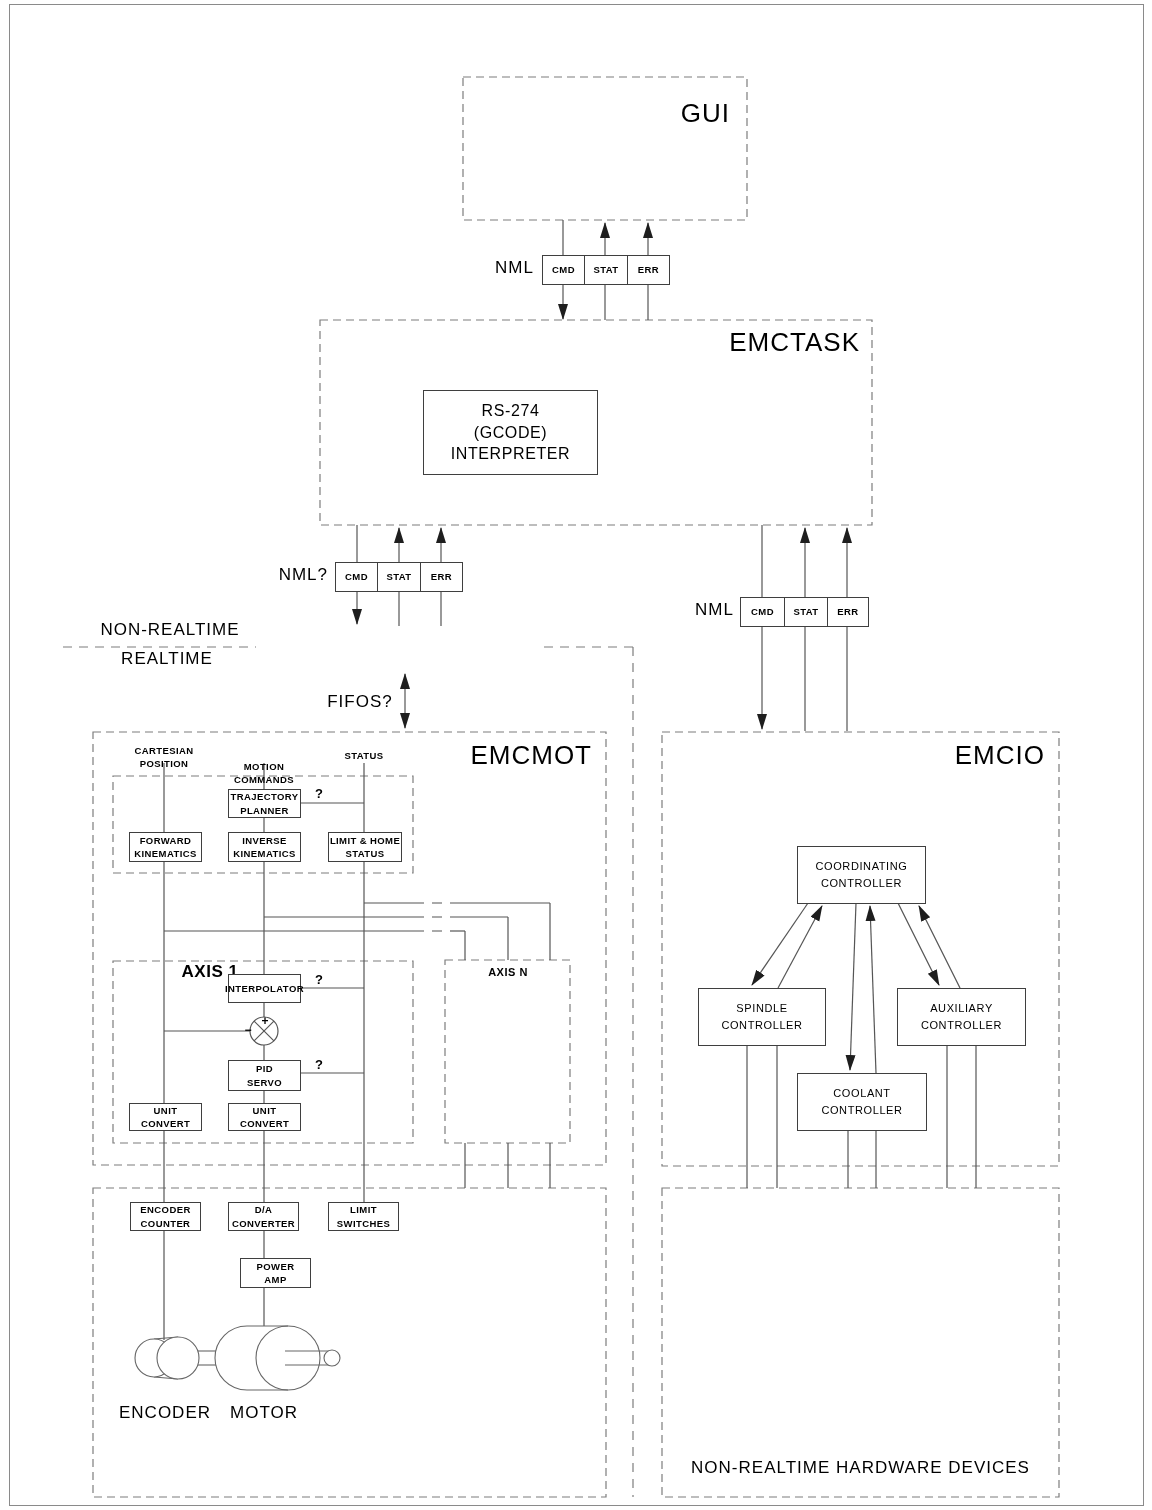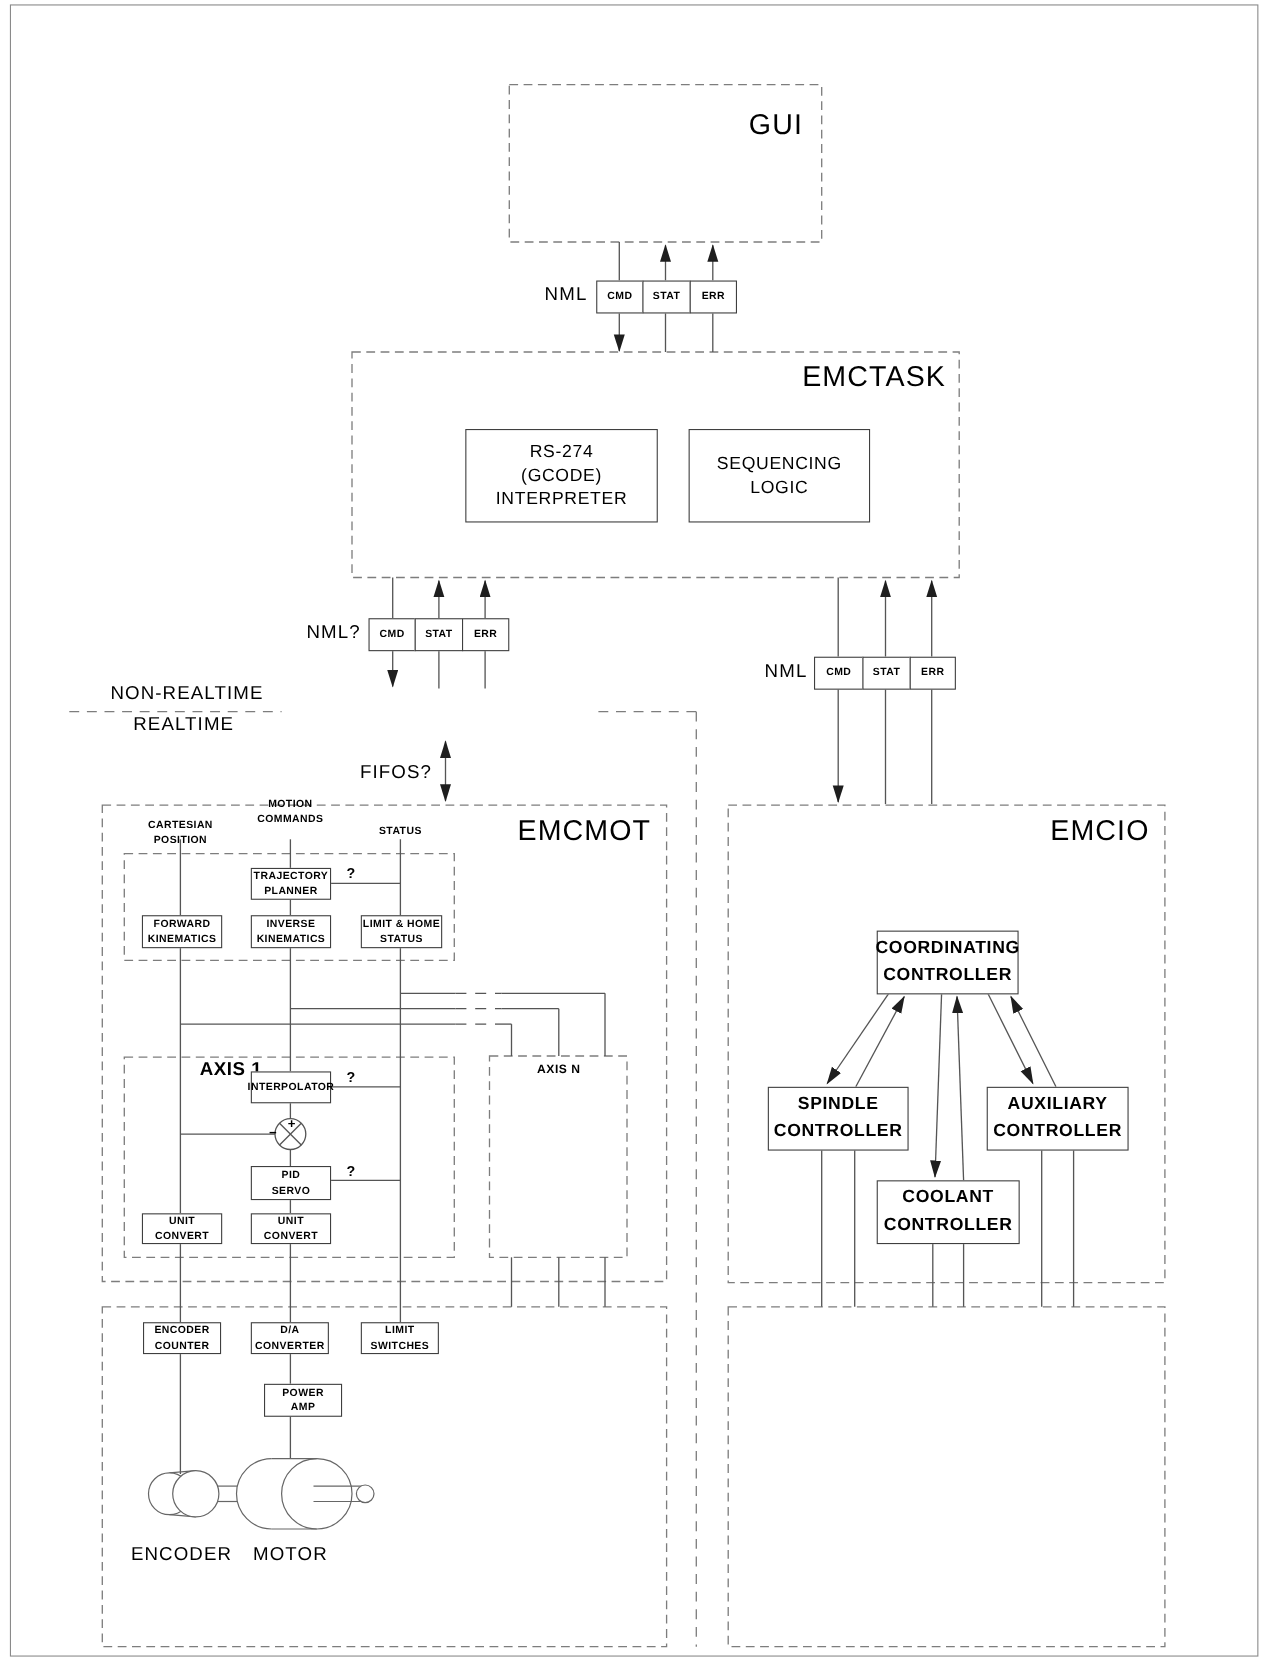--- a/index.html
+++ b/index.html
@@ -13,21 +13,21 @@
   .box {
     position:absolute; border:1px solid #3f3f3f; background:#fff;
     display:flex; align-items:center; justify-content:center;
     text-align:center; white-space:pre-line; box-sizing:border-box;
   }
   .lbl {
     position:absolute; display:flex; align-items:center; justify-content:center;
     text-align:center; white-space:pre-line;
   }
   .sm { font-size:9.5px; font-weight:bold; letter-spacing:.4px; line-height:1.4; }
-  .md { font-size:16px; font-weight:bold; letter-spacing:.6px; line-height:1.55; }
+  .md { font-size:11px; font-weight:normal; letter-spacing:.6px; line-height:1.55; }
   .lg { font-size:16px; letter-spacing:.6px; line-height:1.35; }
   .xl { font-size:17px; letter-spacing:1px; }
   .title { position:absolute; font-size:26px; letter-spacing:1px; text-align:right; }
   .q { font-size:13px; font-weight:bold; }
   .tiny { font-size:12px; font-weight:bold; }
 </style>
 </head>
 <body>
 
 <div id="page">
@@ -170,41 +170,39 @@
   <div class="title" style="left:925px;top:740px;width:120px;">EMCIO</div>
 
   <div class="lbl xl" style="left:470px;top:248px;width:64px;height:40px;justify-content:flex-end;">NML</div>
   <div class="box sm" style="left:542px;top:255px;width:43px;height:30px;">CMD</div>
   <div class="box sm" style="left:584px;top:255px;width:44px;height:30px;">STAT</div>
   <div class="box sm" style="left:627px;top:255px;width:43px;height:30px;">ERR</div>
 
   <div class="box lg" style="left:423px;top:390px;width:175px;height:85px;">RS-274
 (GCODE)
 INTERPRETER</div>
-  <div class="box lg" style="left:626px;top:390px;width:165px;height:85px;">SEQUENCING
-LOGIC</div>
 
   <div class="lbl xl" style="left:258px;top:555px;width:70px;height:40px;justify-content:flex-end;">NML?</div>
   <div class="box sm" style="left:335px;top:562px;width:43px;height:30px;">CMD</div>
   <div class="box sm" style="left:377px;top:562px;width:44px;height:30px;">STAT</div>
   <div class="box sm" style="left:420px;top:562px;width:43px;height:30px;">ERR</div>
 
   <div class="lbl xl" style="left:678px;top:590px;width:56px;height:40px;justify-content:flex-end;">NML</div>
   <div class="box sm" style="left:740px;top:597px;width:45px;height:30px;">CMD</div>
   <div class="box sm" style="left:784px;top:597px;width:44px;height:30px;">STAT</div>
   <div class="box sm" style="left:827px;top:597px;width:42px;height:30px;">ERR</div>
 
   <div class="lbl xl" style="left:100px;top:620px;width:140px;height:20px;">NON-REALTIME</div>
   <div class="lbl xl" style="left:112px;top:649px;width:110px;height:20px;">REALTIME</div>
 
   <div class="lbl xl" style="left:325px;top:692px;width:70px;height:20px;">FIFOS?</div>
 
   <div class="lbl sm" style="left:128px;top:742px;width:72px;height:30px;">CARTESIAN
 POSITION</div>
-  <div class="lbl sm" style="left:228px;top:723px;width:72px;height:30px;">MOTION
+  <div class="lbl sm" style="left:228px;top:758px;width:72px;height:30px;">MOTION
 COMMANDS</div>
   <div class="lbl sm" style="left:328px;top:748px;width:72px;height:16px;">STATUS</div>
 
   <div class="box sm" style="left:228px;top:789px;width:73px;height:29px;">TRAJECTORY
 PLANNER</div>
   <div class="lbl q" style="left:310px;top:785px;width:18px;height:16px;">?</div>
   <div class="box sm" style="left:129px;top:832px;width:73px;height:30px;">FORWARD
 KINEMATICS</div>
   <div class="box sm" style="left:228px;top:832px;width:73px;height:30px;">INVERSE
 KINEMATICS</div>
@@ -238,13 +236,14 @@
   <div class="box sm" style="left:130px;top:1202px;width:71px;height:29px;">ENCODER
 COUNTER</div>
   <div class="box sm" style="left:228px;top:1202px;width:71px;height:29px;">D/A
 CONVERTER</div>
   <div class="box sm" style="left:328px;top:1202px;width:71px;height:29px;">LIMIT
 SWITCHES</div>
   <div class="box sm" style="left:240px;top:1258px;width:71px;height:30px;">POWER
 AMP</div>
   <div class="lbl xl" style="left:120px;top:1403px;width:90px;height:20px;">ENCODER</div>
   <div class="lbl xl" style="left:228px;top:1403px;width:72px;height:20px;">MOTOR</div>
+  <div class="lbl xl" style="left:662px;top:1458px;width:397px;height:20px;">NON-REALTIME HARDWARE DEVICES</div>
 </div>
 
 </body></html>

